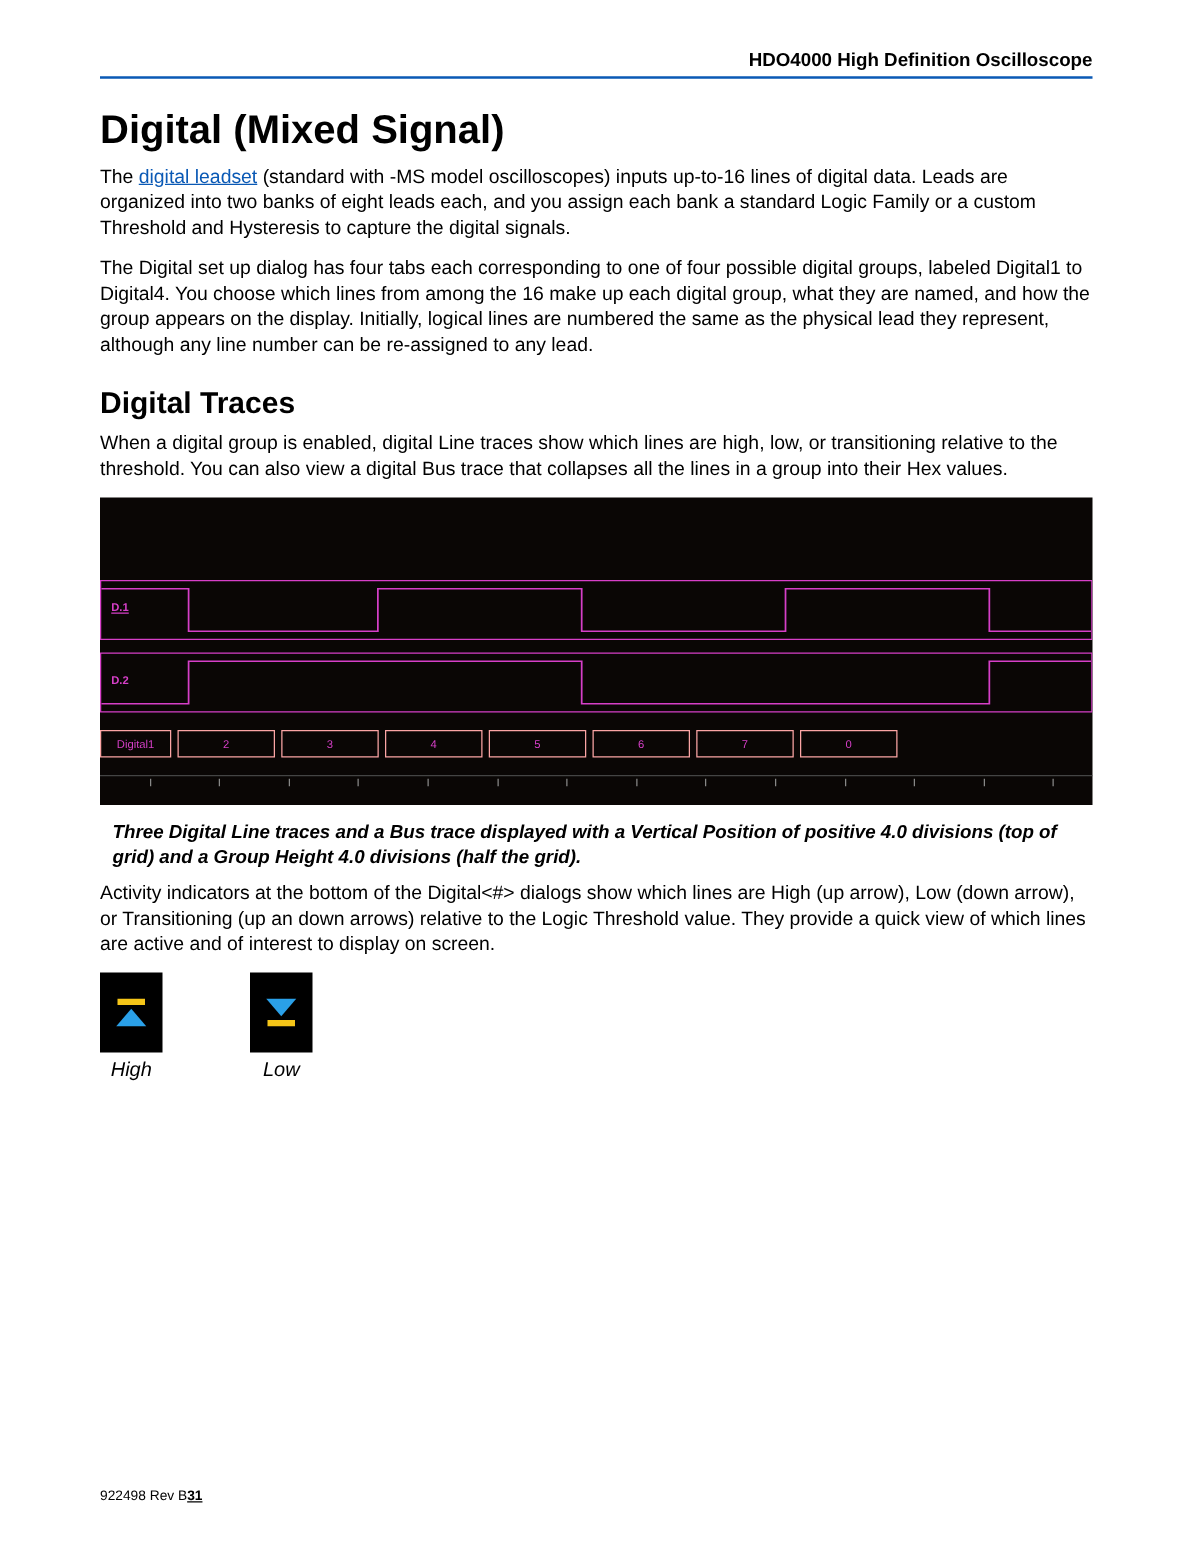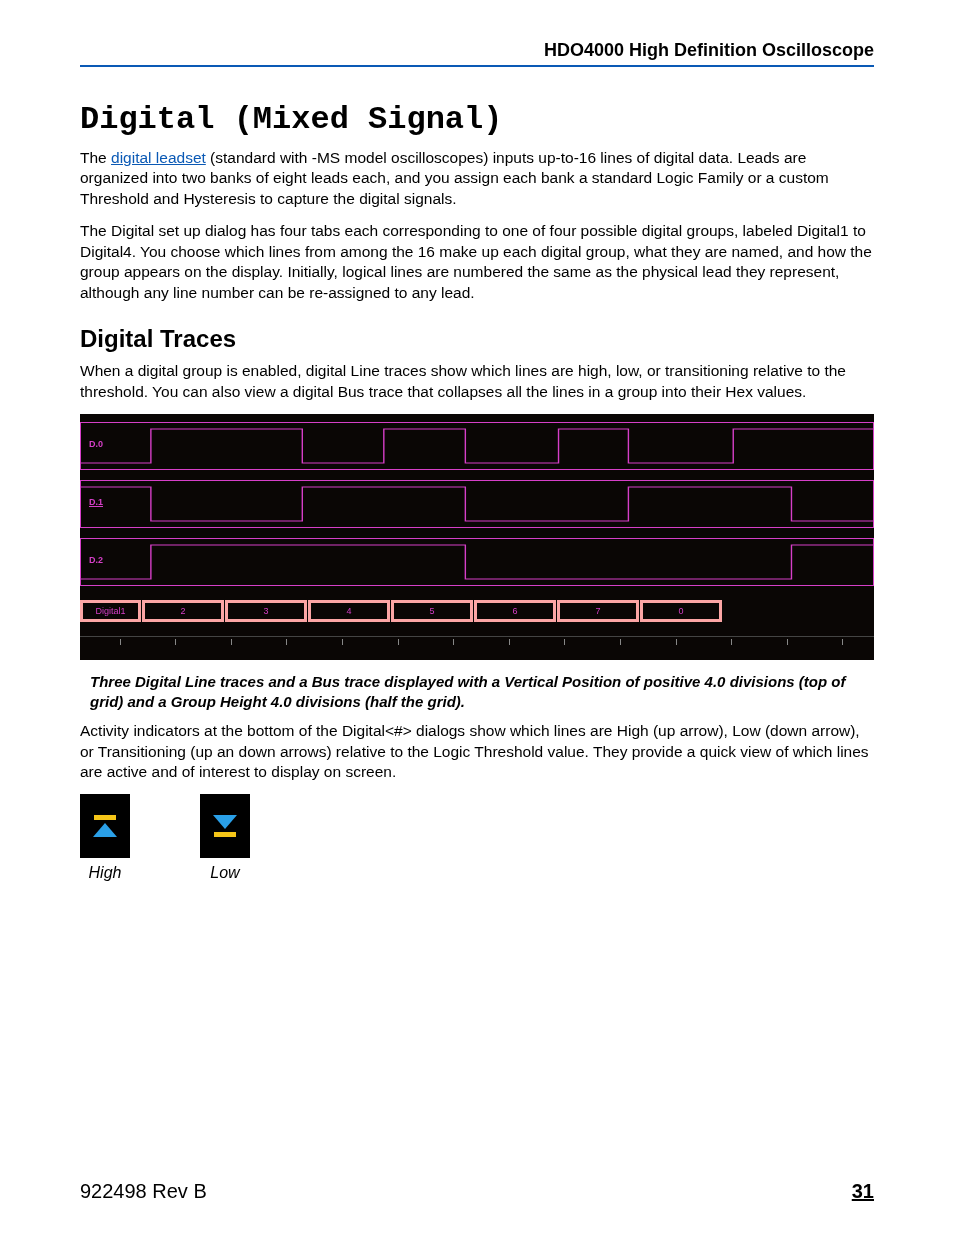--- a/index.html
+++ b/index.html
@@ -12,27 +12,27 @@
   .page {
     width: 954px;
     height: 1235px;
     box-sizing: border-box;
     padding: 40px 80px 30px 80px;
     position: relative;
   }
   .header-right {
     text-align: right;
     font-weight: bold;
-    font-size: 18px;
+    font-size: 15px;
     padding-bottom: 4px;
     border-bottom: 2px solid #0a59b5;
-    margin-bottom: 34px;
+    margin-bottom: 22px;
   }
   h1 {
-    font-family: Liberation Mono, monospace;
+    font-family: Liberation Sans, sans-serif;
     font-stretch: condensed;
     font-weight: bold;
     font-size: 32px;
     margin: 12px 0 10px 0;
   }
   h2 {
     font-family: "Arial Narrow", Arial, sans-serif;
     font-stretch: condensed;
     font-weight: bold;
     font-size: 24px;
@@ -54,22 +54,22 @@
     text-align: left;
     margin: 12px 10px 10px 10px;
     line-height: 1.3;
   }
   .footer {
     position: absolute;
     bottom: 32px;
     left: 80px;
     right: 80px;
     display: flex;
-    justify-content: space-between;
-    font-size: 20px;
+    justify-content: flex-start;
+    font-size: 11px;
   }
   .footer .pagenum { font-weight: bold; text-decoration: underline; }
 
   
   .trace-wrap {
     display: flex;
     margin: 8px 0 10px 0;
   }
   .trace-labels {
     width: 110px;
@@ -112,21 +112,21 @@
     font-weight: bold;
   }
   .square-wave {
     stroke: #d63fc8;
     stroke-width: 1.2;
     fill: none;
   }
   .bus-seg {
     position: absolute;
     top: 0; bottom: 0;
-    border: 3px solid #fca5a5;
+    border: 1px solid #fca5a5;
     color: #d63fc8;
     font-size: 9px;
     display: flex;
     align-items: center;
     justify-content: center;
   }
   .tick-row {
     position: absolute;
     left: 0; right: 0;
     height: 18px;
@@ -188,26 +188,20 @@
   </p>
 
   <p>The Digital set up dialog has four tabs each corresponding to one of four possible digital groups, labeled Digital1 to Digital4. You choose which lines from among the 16 make up each digital group, what they are named, and how the group appears on the display. Initially, logical lines are numbered the same as the physical lead they represent, although any line number can be re-assigned to any lead.</p>
 
   <h2>Digital Traces</h2>
   <p>When a digital group is enabled, digital Line traces show which lines are high, low, or transitioning relative to the threshold. You can also view a digital Bus trace that collapses all the lines in a group into their Hex values.</p>
 
   <div class="trace-wrap">
     <div class="trace-plot">
 
-      <div class="lane" style="top:8px;height:46px;">
-        <span class="lane-label" style="top:16px;">D.0</span>
-        <svg width="100%" height="46" viewBox="0 0 680 46" preserveAspectRatio="none">
-          <path class="square-wave" d="M0 40 L60 40 L60 6 L190 6 L190 40 L260 40 L260 6 L330 6 L330 40 L410 40 L410 6 L470 6 L470 40 L560 40 L560 6 L680 6"></path>
-        </svg>
-      </div>
 
       <div class="lane" style="top:66px;height:46px;">
         <span class="lane-label" style="top:16px;text-decoration:underline;">D.1</span>
         <svg width="100%" height="46" viewBox="0 0 680 46" preserveAspectRatio="none">
           <path class="square-wave" d="M0 6 L60 6 L60 40 L190 40 L190 6 L330 6 L330 40 L470 40 L470 6 L610 6 L610 40 L680 40"></path>
         </svg>
       </div>
 
       <div class="lane" style="top:124px;height:46px;">
         <span class="lane-label" style="top:16px;">D.2</span>

